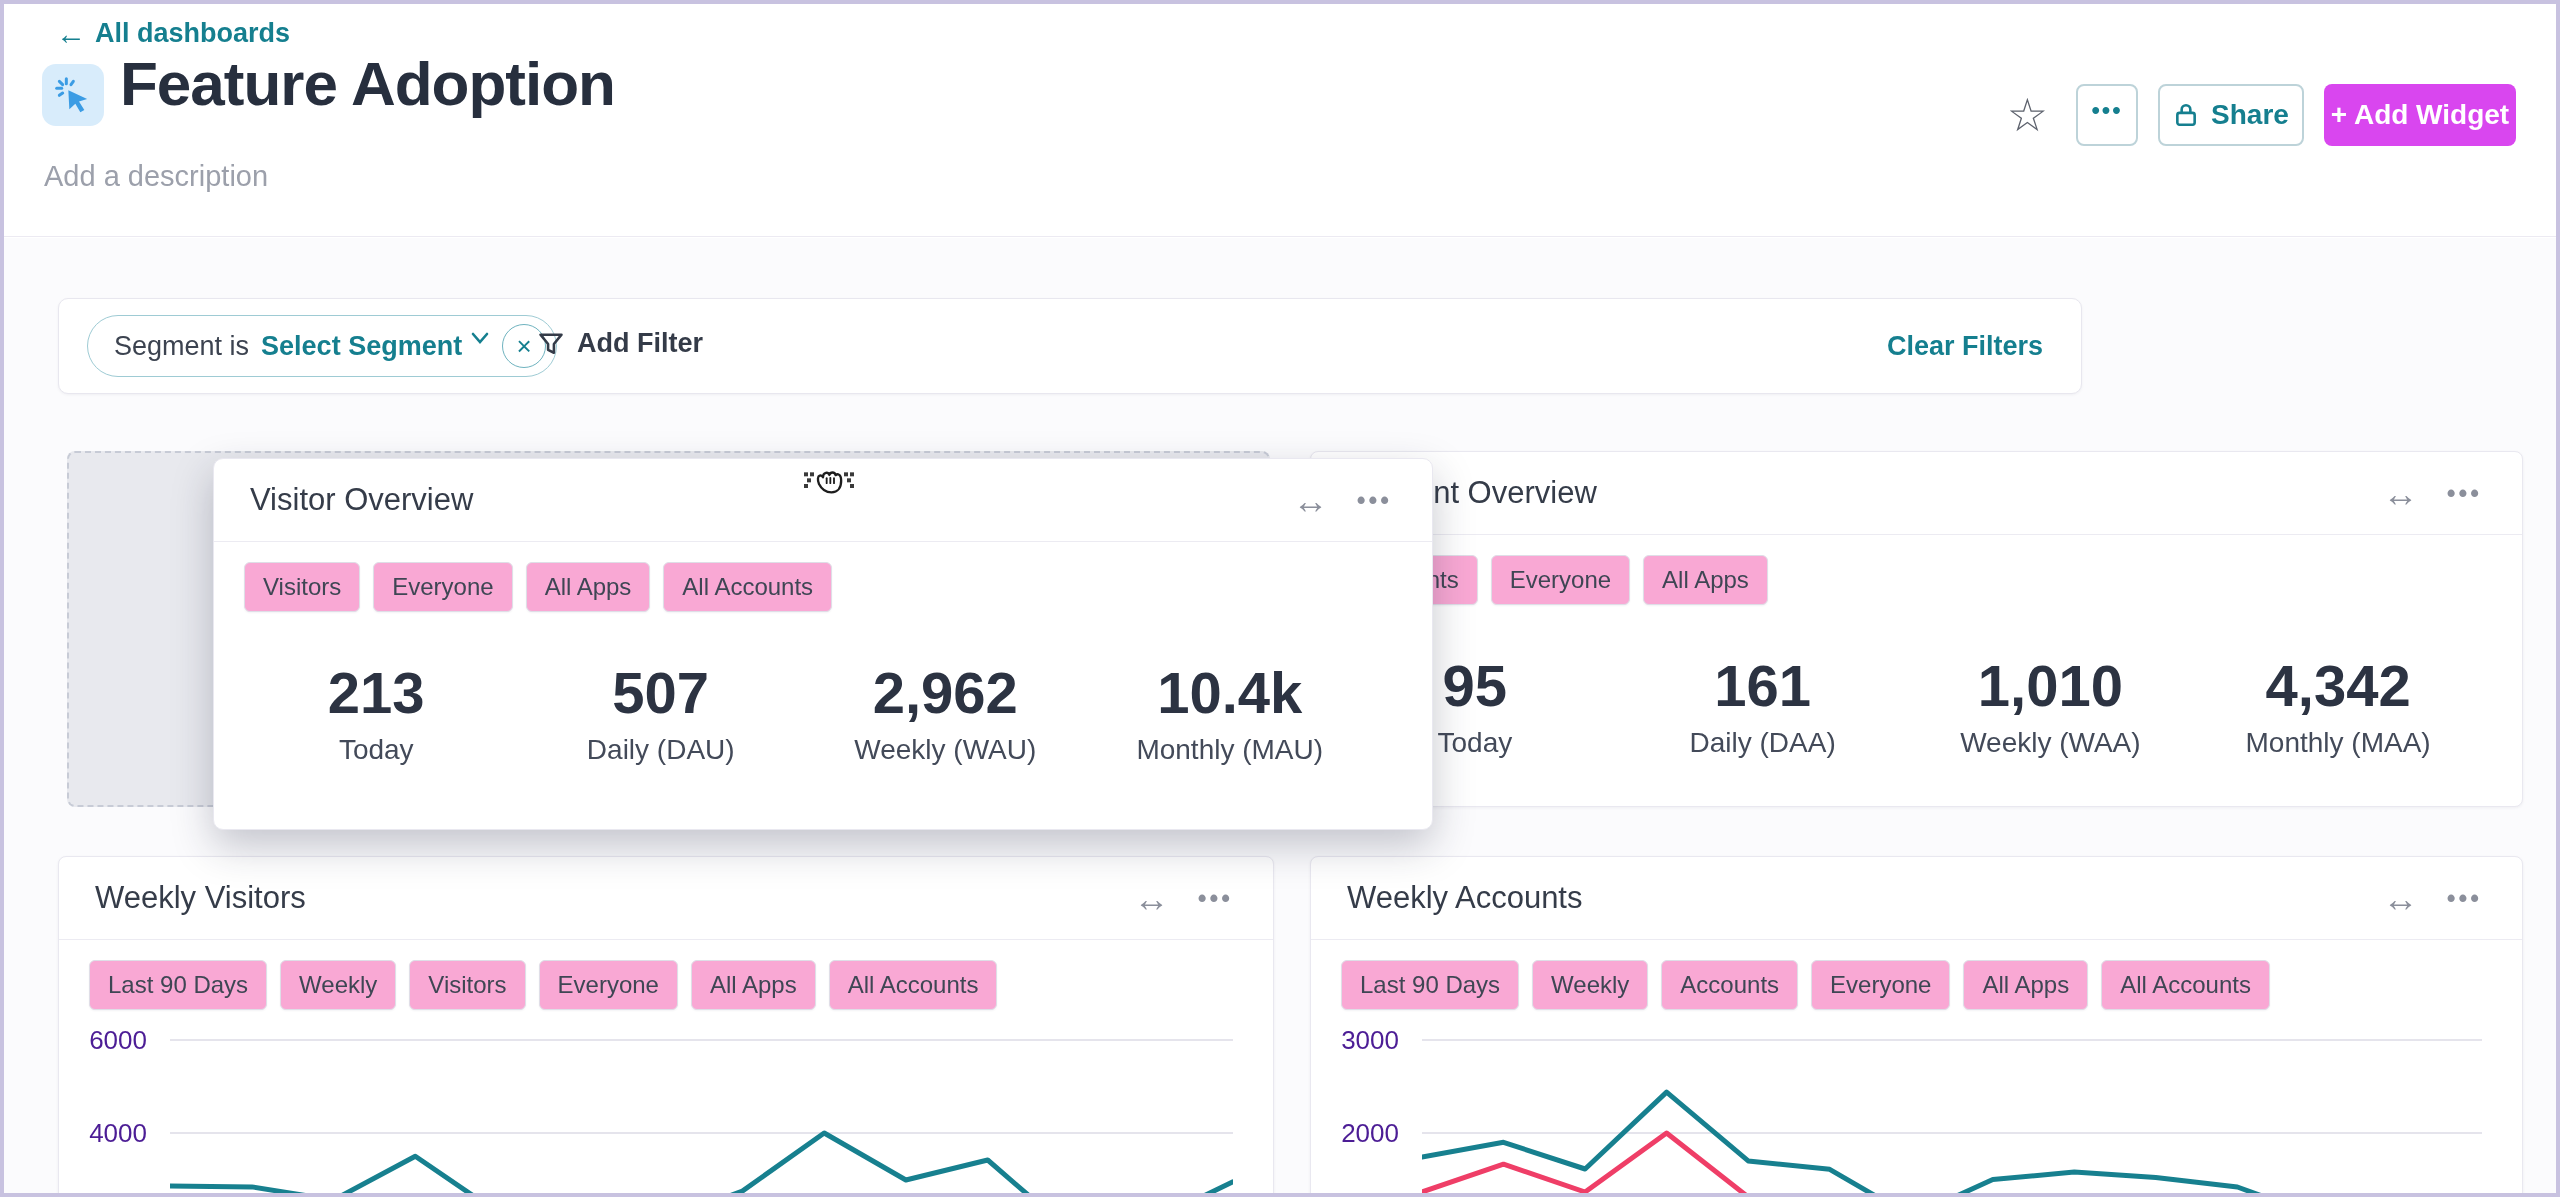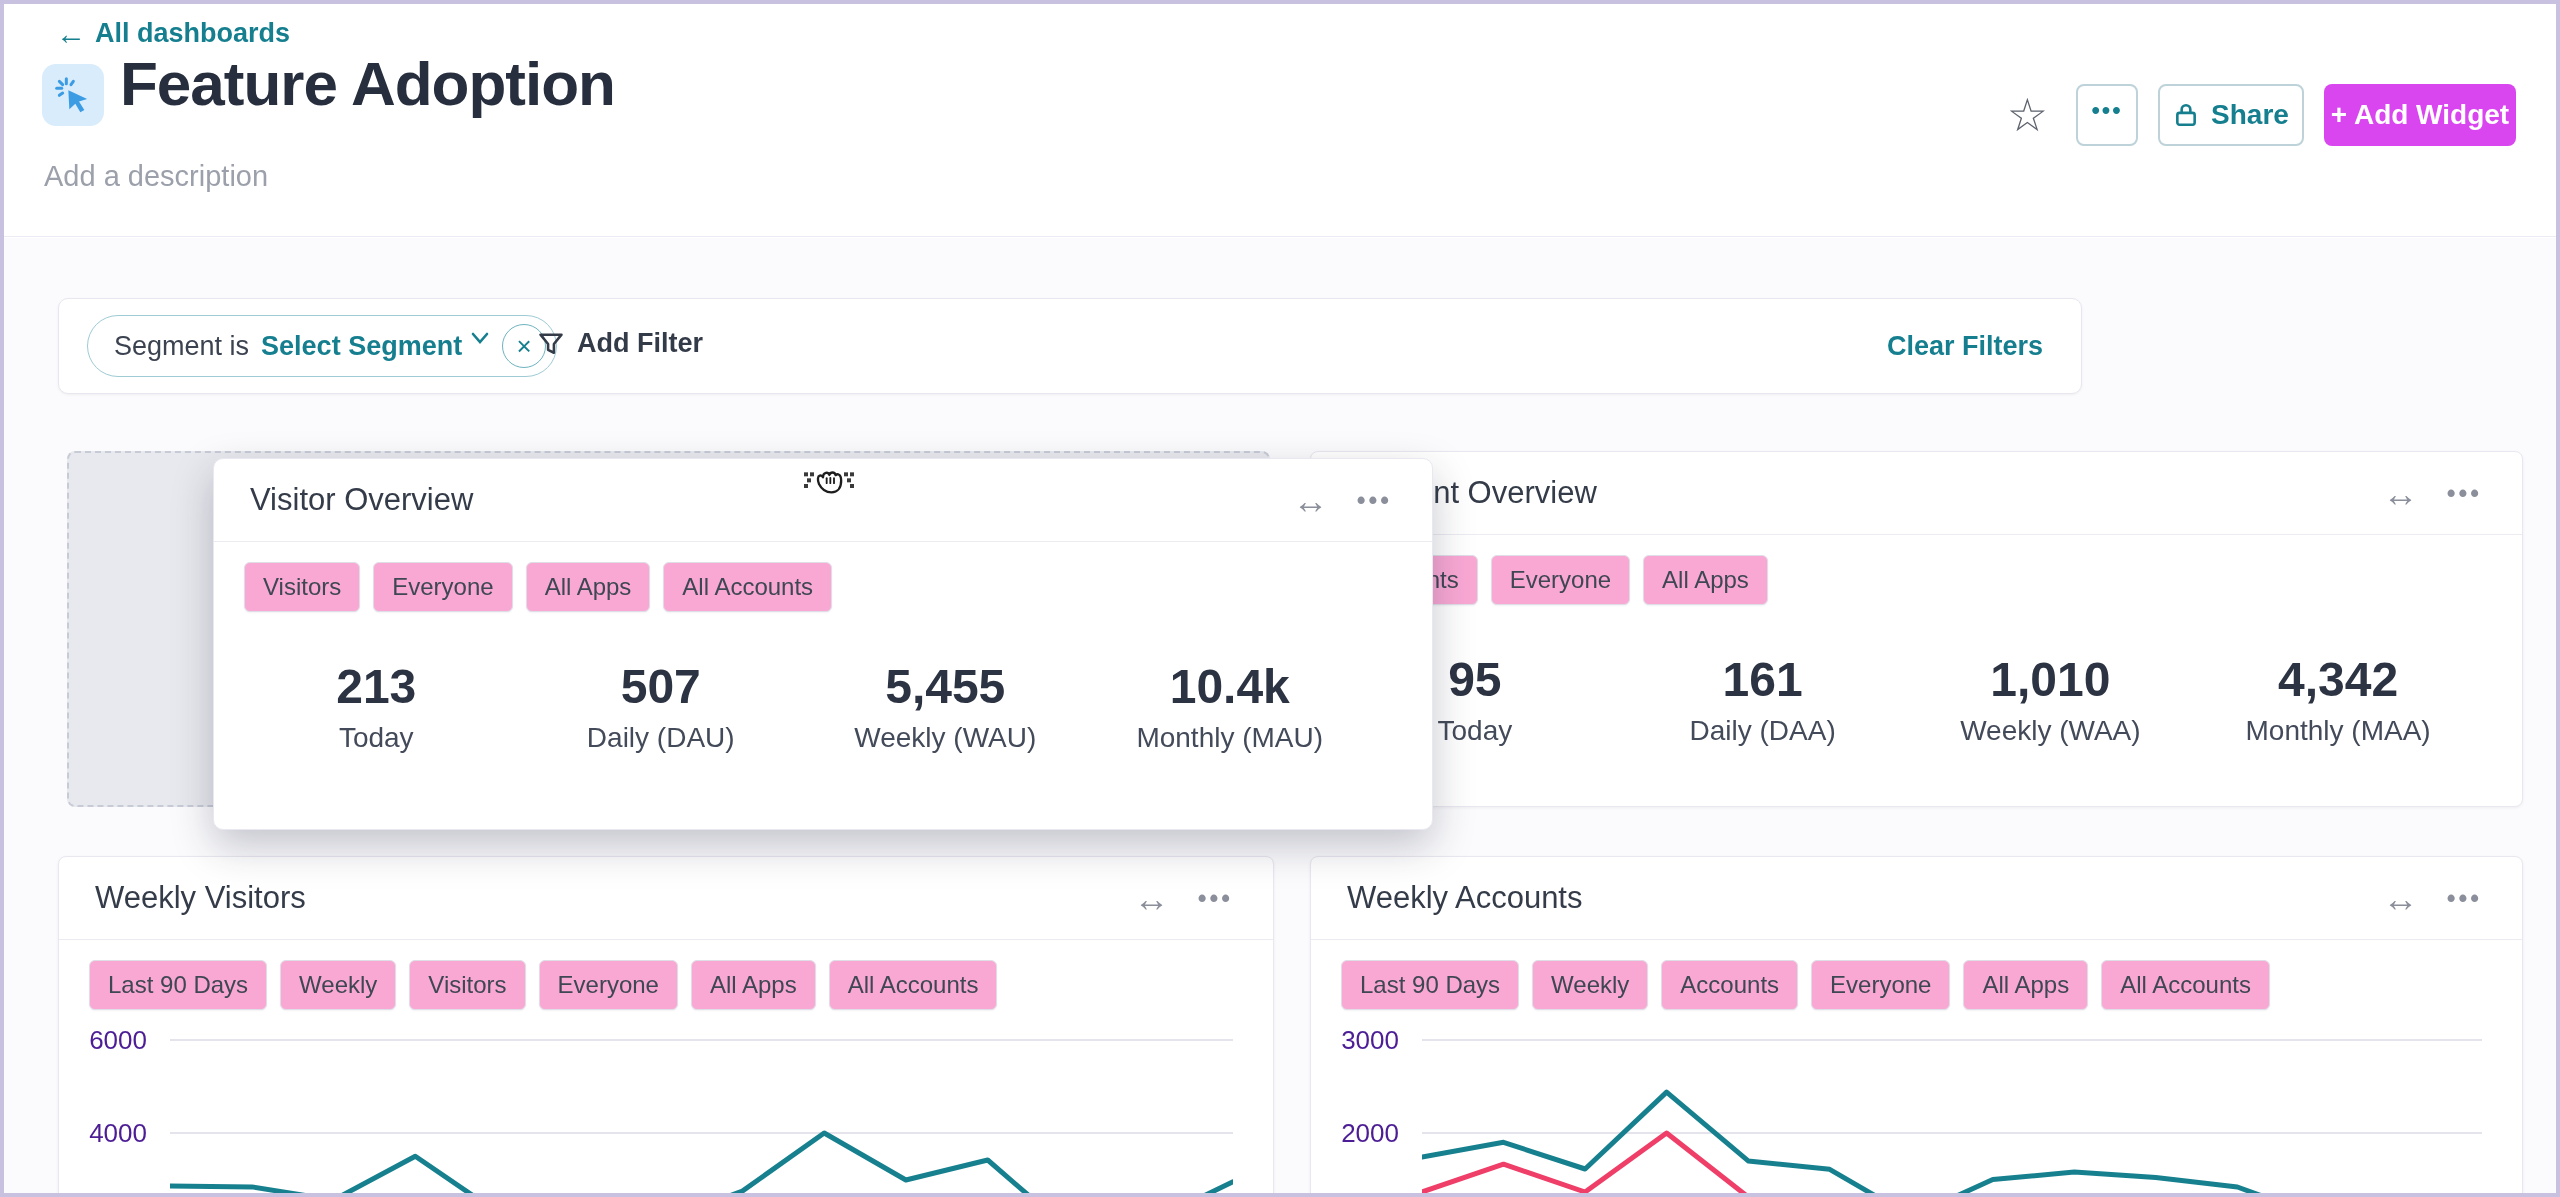--- a/index.html
+++ b/index.html
@@ -38,21 +38,21 @@
   
   .card { position:absolute; background:#fff; border:1px solid #e9e8f0; border-radius:8px; box-shadow:0 1px 3px rgba(30,35,60,.06); z-index:1; }
   .card-head { position:relative; height:83px; border-bottom:1px solid #ecebf2; display:flex; align-items:center; padding:0 36px; }
   .card-title { font-size:31px; font-weight:500; color:#353c49; white-space:nowrap; }
   .head-icons { position:absolute; right:40px; top:0; height:83px; display:flex; align-items:center; gap:28px; color:#8b8f9b; }
   .resize-icon { font-size:36px; font-weight:bold; cursor:pointer; }
   .dots-icon { font-size:25px; letter-spacing:3px; font-weight:bold; cursor:pointer; }
   .chips { position:absolute; left:30px; top:103px; display:flex; gap:13px; }
   .chip { background:#f9a8d4; border:1px solid #dfdee7; border-radius:6px; box-shadow:0 1px 2px rgba(20,25,50,.05); padding:10px 18px; font-size:24px; color:#3f4654; white-space:nowrap; cursor:pointer; }
   .stats { position:absolute; left:20px; right:40px; top:200px; display:grid; grid-template-columns:repeat(4,1fr); text-align:center; }
-  .stat-value { font-size:48px; font-weight:800; color:#2c3342; }
+  .stat-value { font-size:58px; font-weight:800; color:#2c3342; }
   .stat-label { font-size:28px; color:#434a59; margin-top:8px; }
   
   .placeholder { position:absolute; left:63px; top:447px; width:1203px; height:356px; background:#e8e9ee; border:2px dashed #c7cbd6; border-radius:8px; z-index:1; }
   
   .floating { box-shadow:0 16px 40px rgba(30,35,60,.25); border-radius:10px; z-index:5; }
   
   .chart { position:absolute; left:0; right:0; top:158px; height:462px; }
   .yaxis { position:absolute; left:0; top:0; width:88px; height:100%; }
   .ytick { position:absolute; right:0; font-size:26px; color:#4c1d95; transform:translateY(-50%); }
   .plot { position:absolute; left:111px; right:40px; top:0; bottom:0; }
@@ -170,21 +170,21 @@
   <div class="stats" style="right:60px;">
     <div>
       <div class="stat-value">213</div>
       <div class="stat-label">Today</div>
     </div>
     <div>
       <div class="stat-value">507</div>
       <div class="stat-label">Daily (DAU)</div>
     </div>
     <div>
-      <div class="stat-value">5,455</div>
+      <div class="stat-value">2,962</div>
       <div class="stat-label">Weekly (WAU)</div>
     </div>
     <div>
       <div class="stat-value">10.4k</div>
       <div class="stat-label">Monthly (MAU)</div>
     </div>
   </div>
 </section>
 
 <svg class="cursor" viewBox="0 0 30 26">

